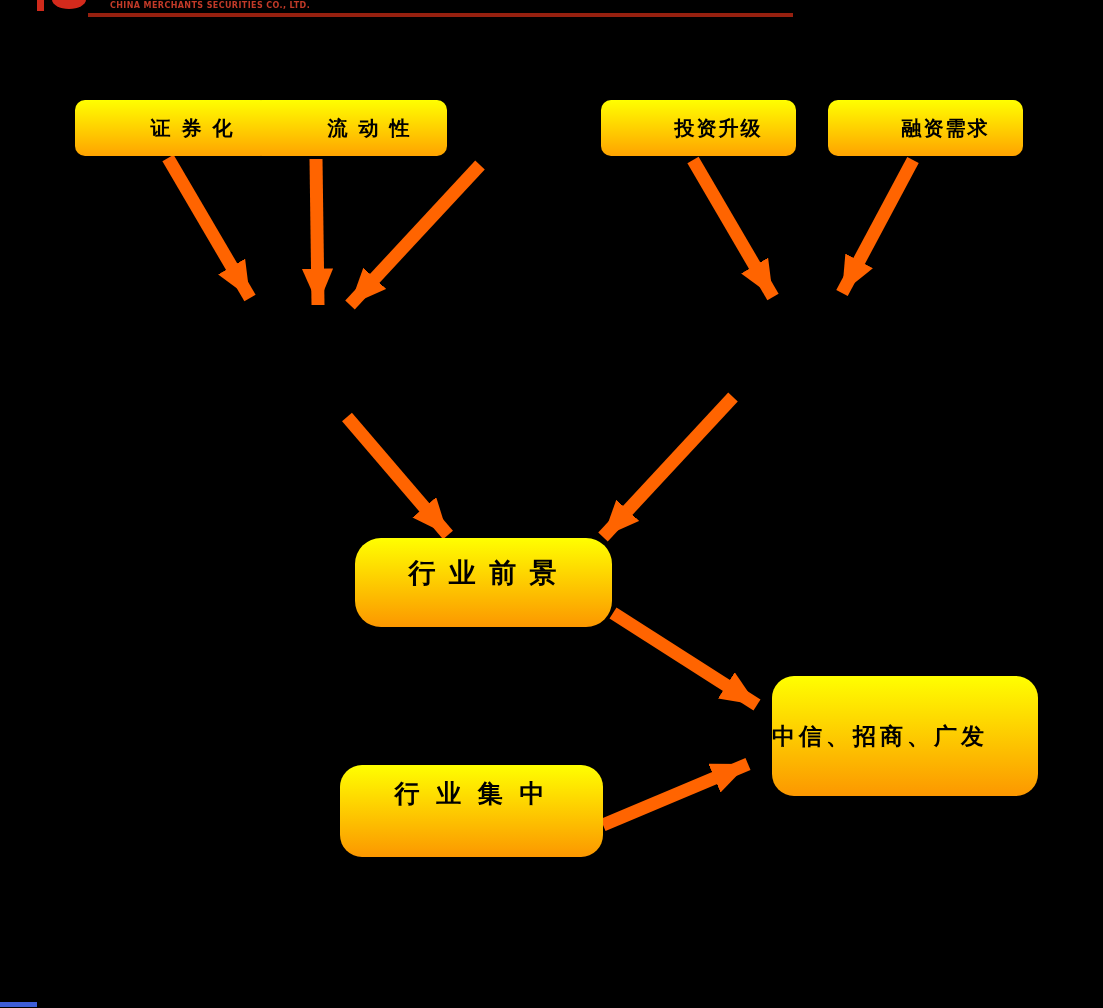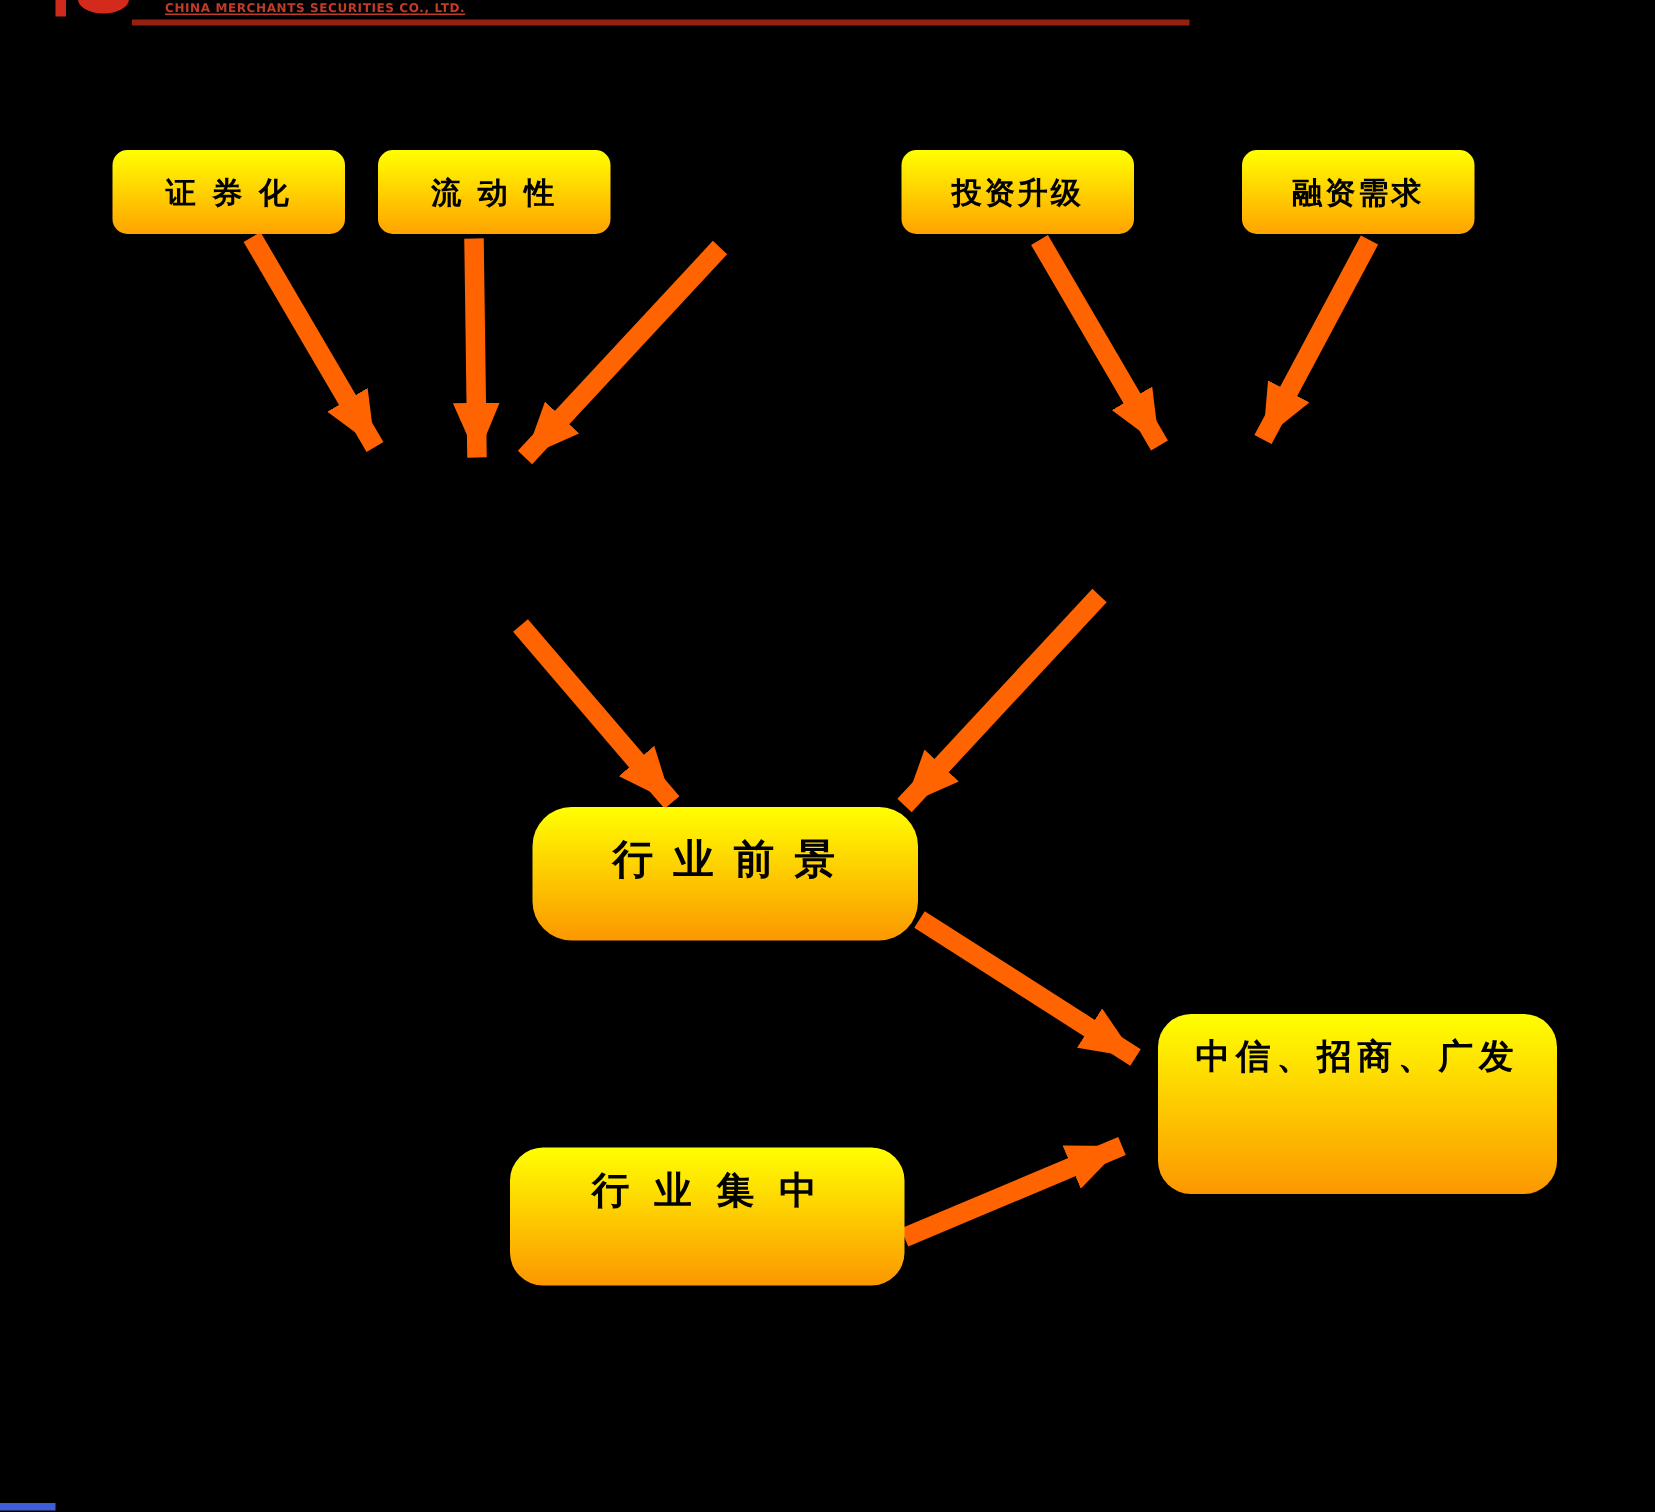--- a/index.html
+++ b/index.html
@@ -18,21 +18,20 @@
     background:#cf2a1b;
   }
   .logo-ellipse{
     position:absolute;left:52px;top:-10px;width:34px;height:19px;
     background:#d42a1c;border-radius:50%;
   }
   .logo-text{
     position:absolute;left:110px;top:1px;
     color:#c23a28;font-size:8px;font-weight:bold;letter-spacing:.4px;
     white-space:nowrap;
-    text-decoration:underline;
   }
   .header-rule{
     position:absolute;left:88px;top:13px;width:705px;height:4px;
     background:#96200f;
   }
   .figure-title{
     position:absolute;left:88px;top:20px;
     color:#b23a18;font-size:17px;font-weight:bold;letter-spacing:1px;
     white-space:nowrap;
   }
@@ -41,21 +40,21 @@
   .node{
     position:absolute;
     color:#000;font-weight:bold;
     display:flex;align-items:center;justify-content:center;
     white-space:nowrap;
   }
   .tbox{
     width:155px;height:56px;top:100px;
     background:linear-gradient(#ffff00,#ffa300);
     border-radius:10px;
-    font-size:20px;letter-spacing:2px;
+    font-size:20px;letter-spacing:2px;padding-left:40px;
   }
   .ell{
     width:244px;height:100px;
     background:linear-gradient(#fff000,#f27a00);
     border-radius:50%;
     font-size:19px;letter-spacing:3px;
     align-items:flex-end;
     padding-bottom:0;
   }
   .ell span{display:block;margin-bottom:30px;}
@@ -71,21 +70,21 @@
   }
   .prospect span{margin-top:17px;}
   .concentration{
     left:340px;top:765px;width:263px;height:92px;
     font-size:25px;letter-spacing:4px;
     align-items:flex-start;
   }
   .concentration span{margin-top:12px;}
   .result{
     left:772px;top:676px;width:266px;height:120px;
-    flex-direction:column;justify-content:space-between;
+    justify-content:space-between;
     padding:13px 0;box-sizing:border-box;
     font-size:23px;
   }
   .result .l1{letter-spacing:4px;}
   .result .l2{letter-spacing:9px;}
 
   .arrows{position:absolute;left:0;top:0;}
 
   .footer-blue{
     position:absolute;left:0;top:1002px;width:37px;height:5px;

